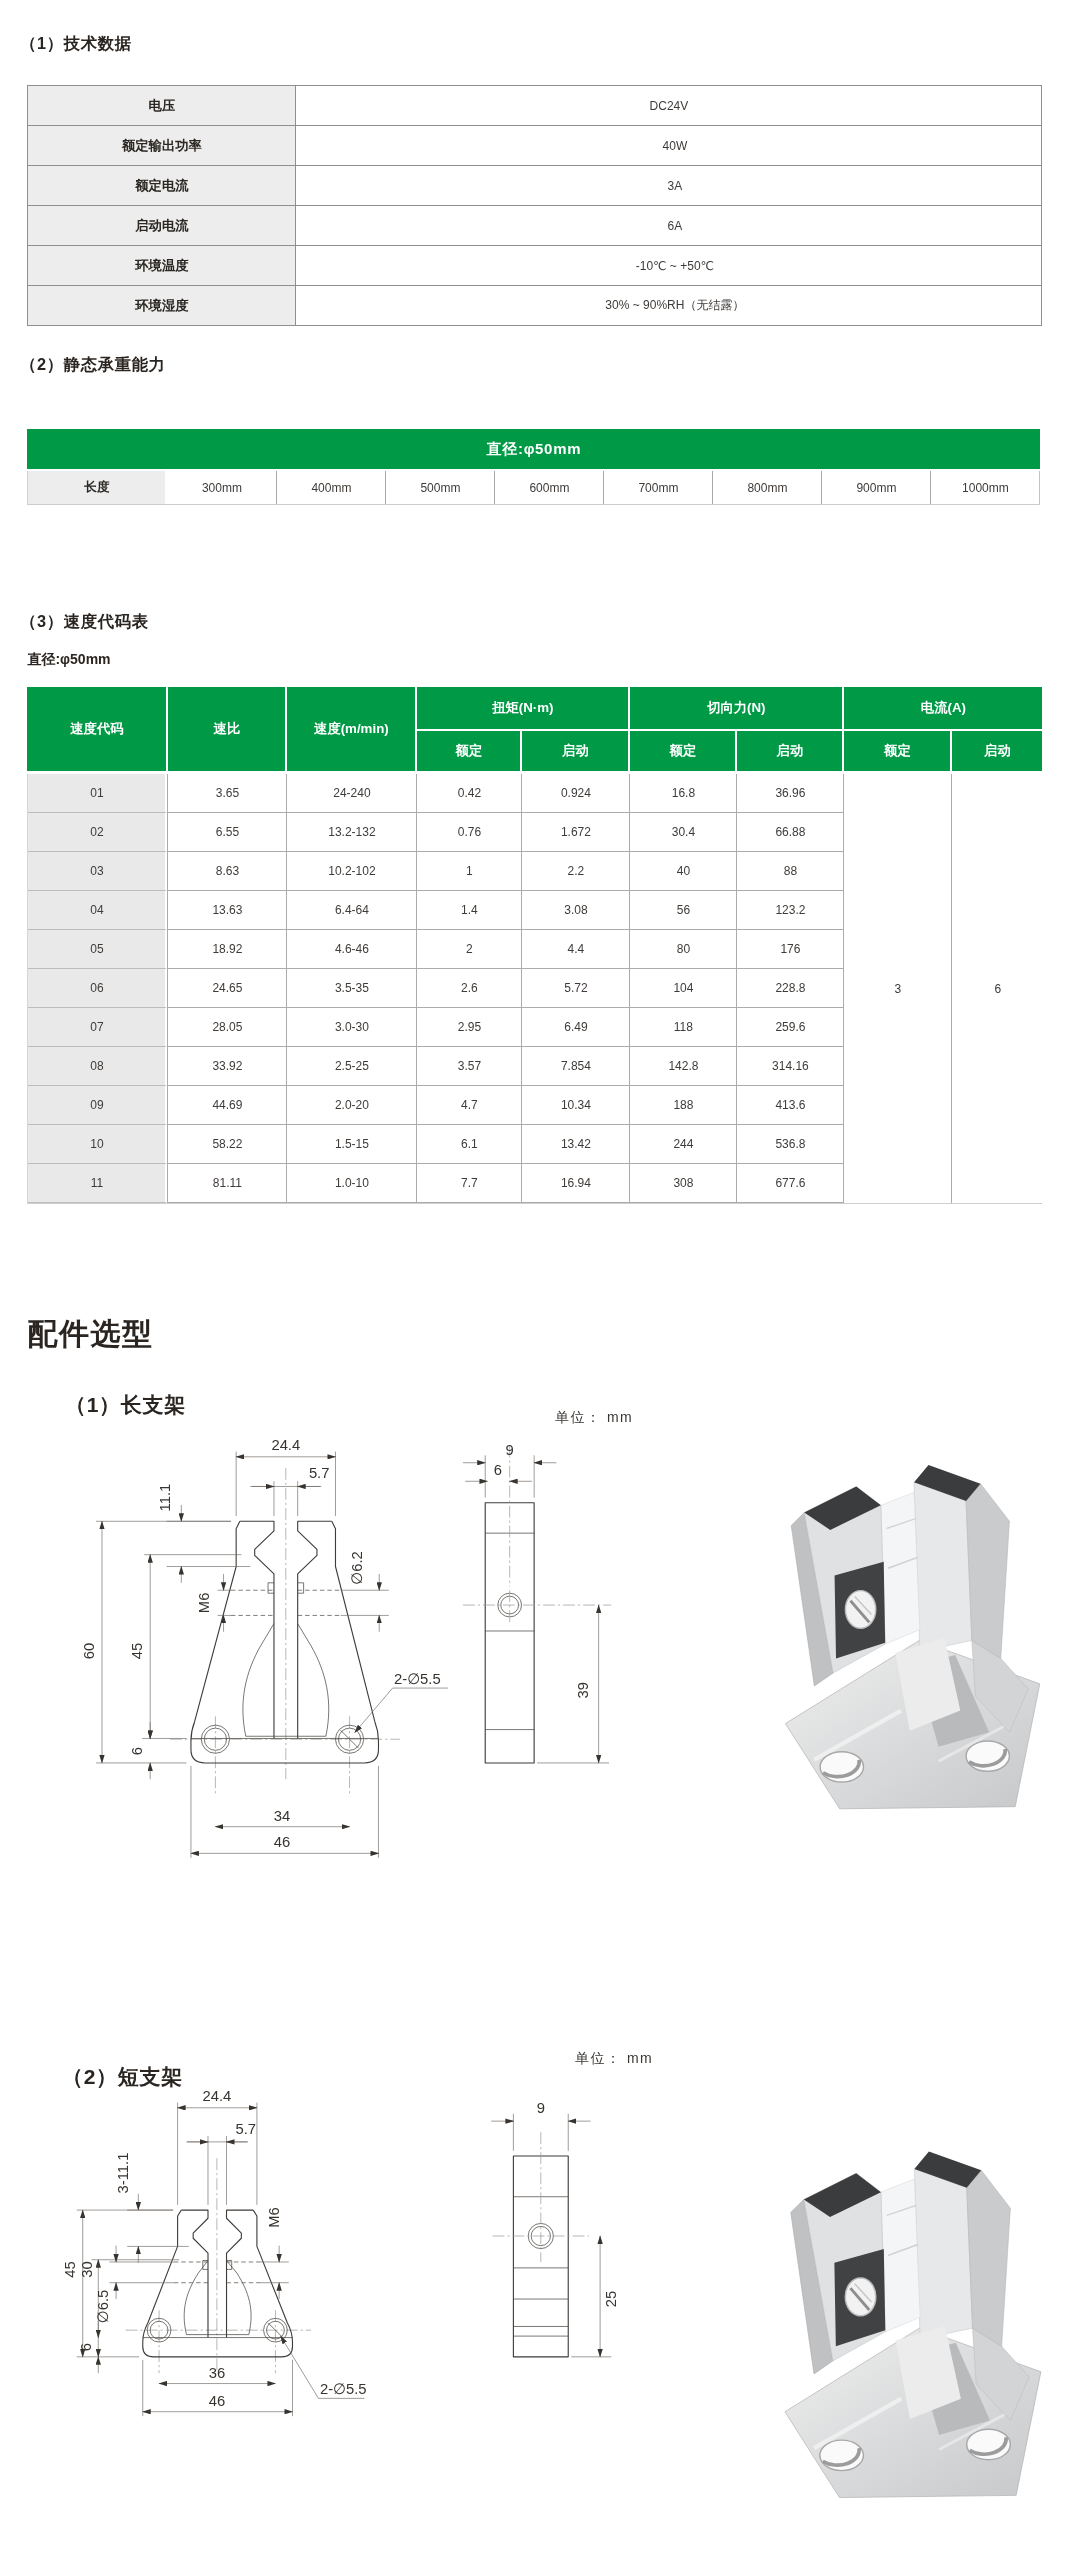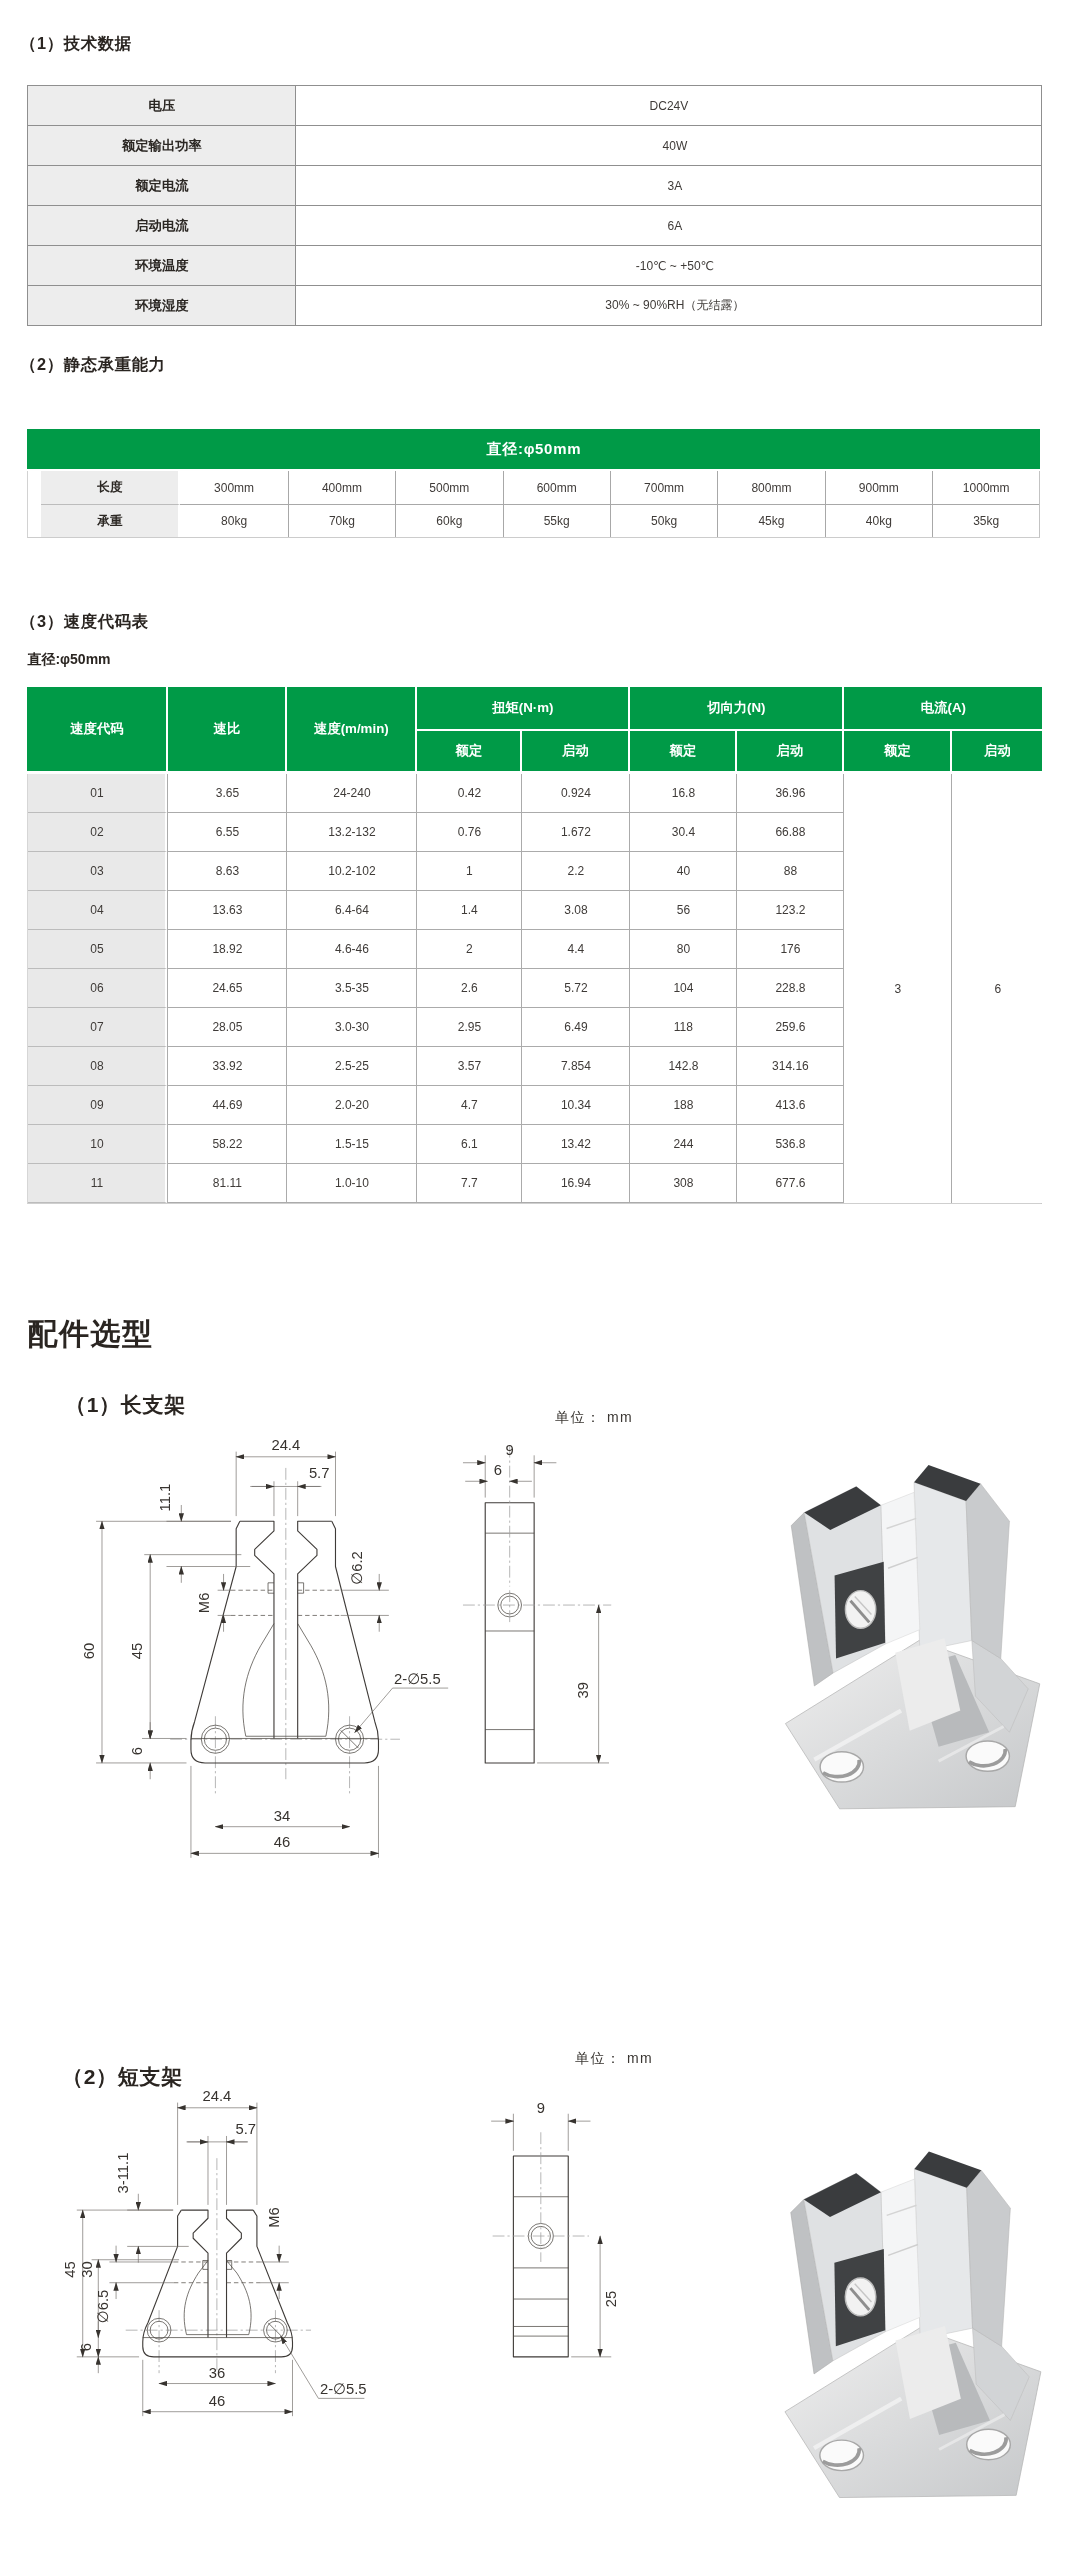--- a/index.html
+++ b/index.html
@@ -17,21 +17,21 @@
   .t1row + .t1row{border-top:0.7px solid #8f8f8f;gap:12px;}
   .cellc{display:flex;align-items:center;justify-content:center;}
   .t1lab{background:#ededed;font-size:13.3px;font-weight:bold;color:#2b2723;border-right:0.7px solid #8f8f8f;}
   .t1val{font-size:12px;color:#3f3b38;background:#fff;}
 
   
   .t2{left:27.4px;top:429px;width:1013px;}
   .t2head{height:40px;background:#009a47;color:#fff;font-size:15px;font-weight:bold;
           display:flex;align-items:center;justify-content:center;letter-spacing:0.7px;}
   .t2body{margin-top:2.2px;border-right:0.7px solid #c3c3c3;border-left:0.7px solid #d2d2d2;border-bottom:1.5px solid #cccccc;}
-  .t2row{display:grid;grid-template-columns:139px repeat(8,1fr);height:33px;margin-left:13px;}
+  .t2row{display:grid;grid-template-columns:139px repeat(8,1fr);height:33px;}
   .t2row + .t2row .t2c{border-top:0.7px solid #a8a8a8;}
   .t2row + .t2row .t2lab{border-top:0.7px solid #bcbcbc;}
   .t2lab{background:#ededed;font-size:12.6px;font-weight:bold;color:#2b2723;border-right:2.2px solid #ffffff;}
   .t2c{font-size:12px;color:#3f3b38;background:#fff;}
   .t2c + .t2c{border-left:0.7px solid #a8a8a8;}
   .t2row .t2c:nth-child(2){border-left:none;}
 
   
   .t3h{left:27.4px;top:687px;width:1013px;display:grid;
        grid-template-columns:139px 119px 130px 105px 108px 107px 107px 108px 92px;
@@ -141,31 +141,20 @@
         <div class="cellc t2lab">长度</div>
         <div class="cellc t2c">300mm</div>
         <div class="cellc t2c">400mm</div>
         <div class="cellc t2c">500mm</div>
         <div class="cellc t2c">600mm</div>
         <div class="cellc t2c">700mm</div>
         <div class="cellc t2c">800mm</div>
         <div class="cellc t2c">900mm</div>
         <div class="cellc t2c">1000mm</div>
       </div>
-      <div class="t2row">
-        <div class="cellc t2lab">承重</div>
-        <div class="cellc t2c">80kg</div>
-        <div class="cellc t2c">70kg</div>
-        <div class="cellc t2c">60kg</div>
-        <div class="cellc t2c">55kg</div>
-        <div class="cellc t2c">50kg</div>
-        <div class="cellc t2c">45kg</div>
-        <div class="cellc t2c">40kg</div>
-        <div class="cellc t2c">35kg</div>
-      </div>
     </div>
   </div>
 
   <div class="abs h-sec" style="left:20px;top:611px">（3）速度代码表</div>
   <div class="abs" style="left:27.4px;top:651px;font-size:14px;font-weight:600;color:#2a2521">直径:φ50mm</div>
 
   <div class="abs t3h">
     <div class="gh sp2">速度代码</div>
     <div class="gh sp2 bl">速比</div>
     <div class="gh sp2 bl">速度(m/min)</div>

